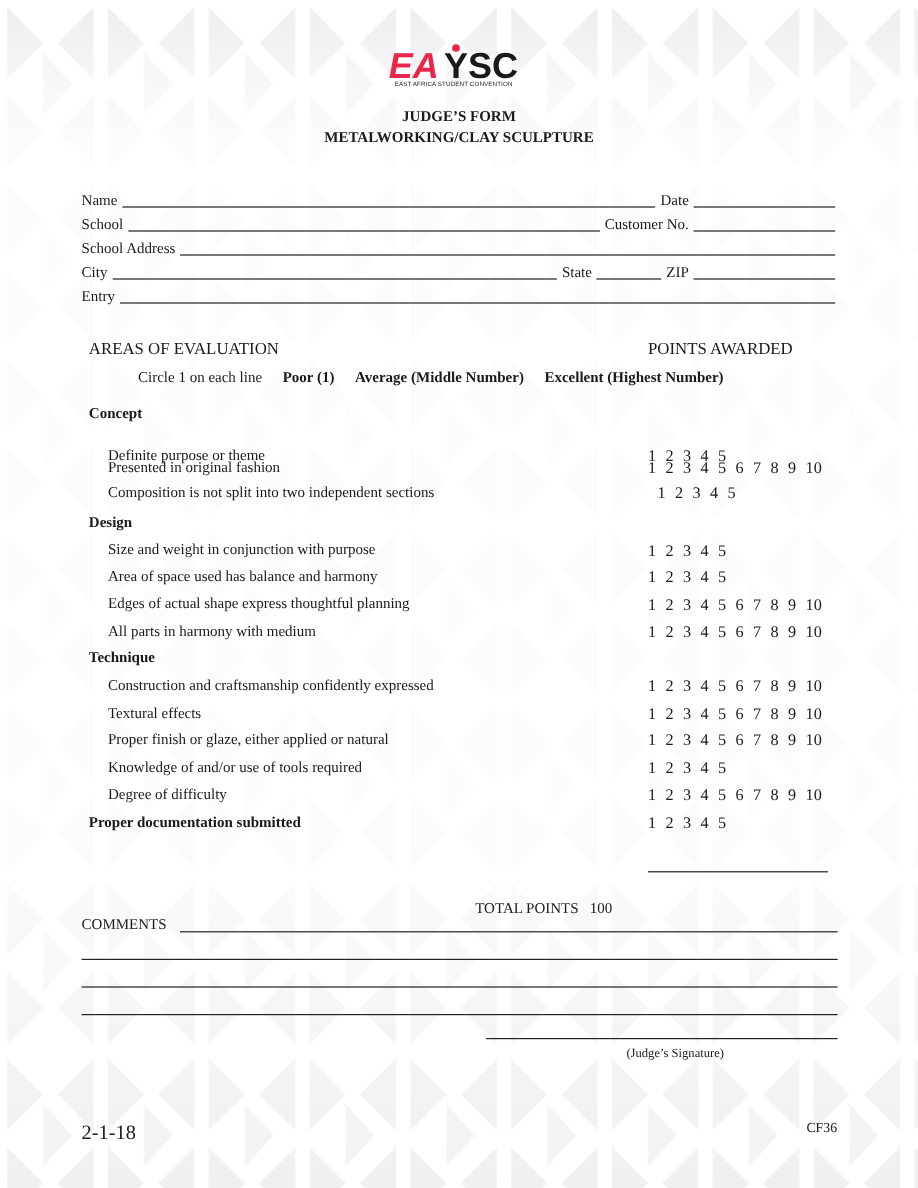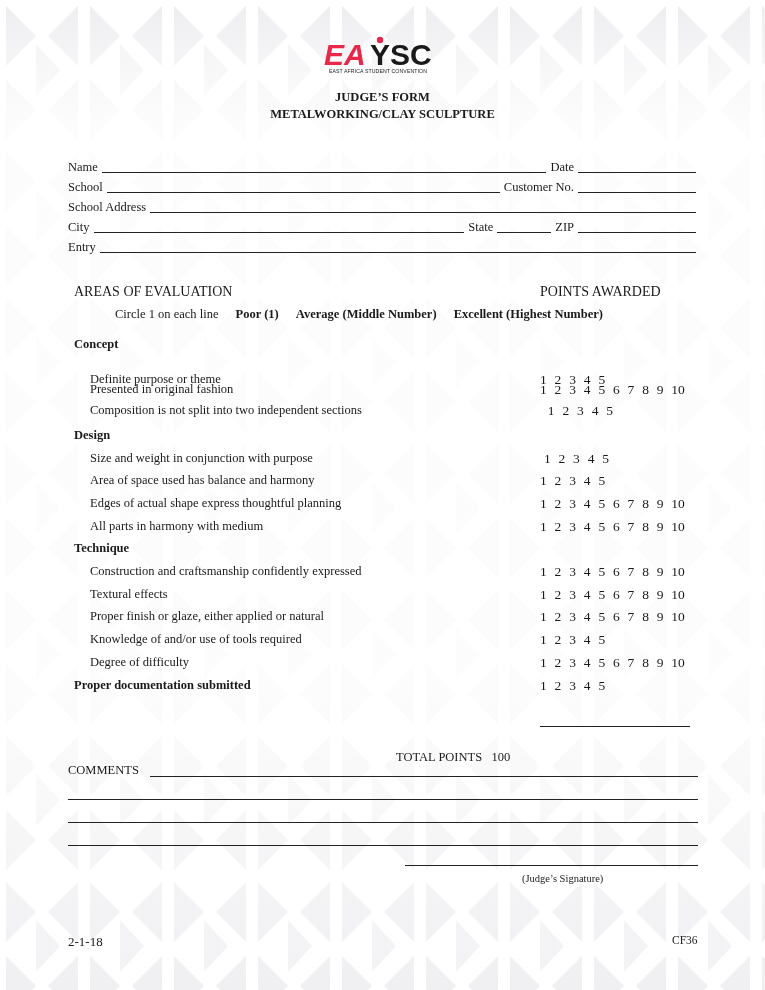--- a/index.html
+++ b/index.html
@@ -65,21 +65,21 @@
     position:absolute; top:750px; left:396px; font-size:12.5px; font-weight:normal; white-space:nowrap;
   }
   .total-line { position:absolute; left:540px; top:726px; width:150px; border-bottom:1px solid #222; }
 
   .comments-lbl { position:absolute; left:68px; top:763px; font-size:12.5px; }
   .c-line { position:absolute; border-bottom:1px solid #222; }
 
   .sig-line { position:absolute; left:405px; top:865px; width:293px; border-bottom:1px solid #222; }
   .sig-lbl { position:absolute; left:522px; top:873px; font-size:10.5px; }
 
-  .footer-left { position:absolute; left:68px; top:934px; font-size:13px; }
+  .footer-left { position:absolute; left:68px; top:934px; font-size:17px; }
   .footer-right { position:absolute; left:672px; top:934px; font-size:11.5px; }
 </style>
 </head>
 <body>
 
 <svg class="bg" width="765" height="990" xmlns="http://www.w3.org/2000/svg">
   <defs>
     <pattern id="tri" x="0" y="0" width="84" height="146" patternUnits="userSpaceOnUse">
       <polygon points="6,6 36,36 6,66" fill="#ececef"></polygon>
       <polygon points="48,36 78,6 78,66" fill="#ececef"></polygon>
@@ -190,21 +190,21 @@
           <span>1</span>
           <span>2</span>
           <span>3</span>
           <span>4</span>
           <span>5</span>
         </span>
       </div>
       <div class="eval-row" style="top: 427.8px;">
         <span class="cat">Design</span>
       </div>
-      <div class="eval-row" style="top: 450.5px; text-align: center;">
+      <div class="eval-row" style="top: 450.5px;">
         <span class="crit">Size and weight in conjunction with purpose</span>
         <span class="scale">
           <span>1</span>
           <span>2</span>
           <span>3</span>
           <span>4</span>
           <span>5</span>
         </span>
       </div>
       <div class="eval-row" style="top: 473.2px;">

